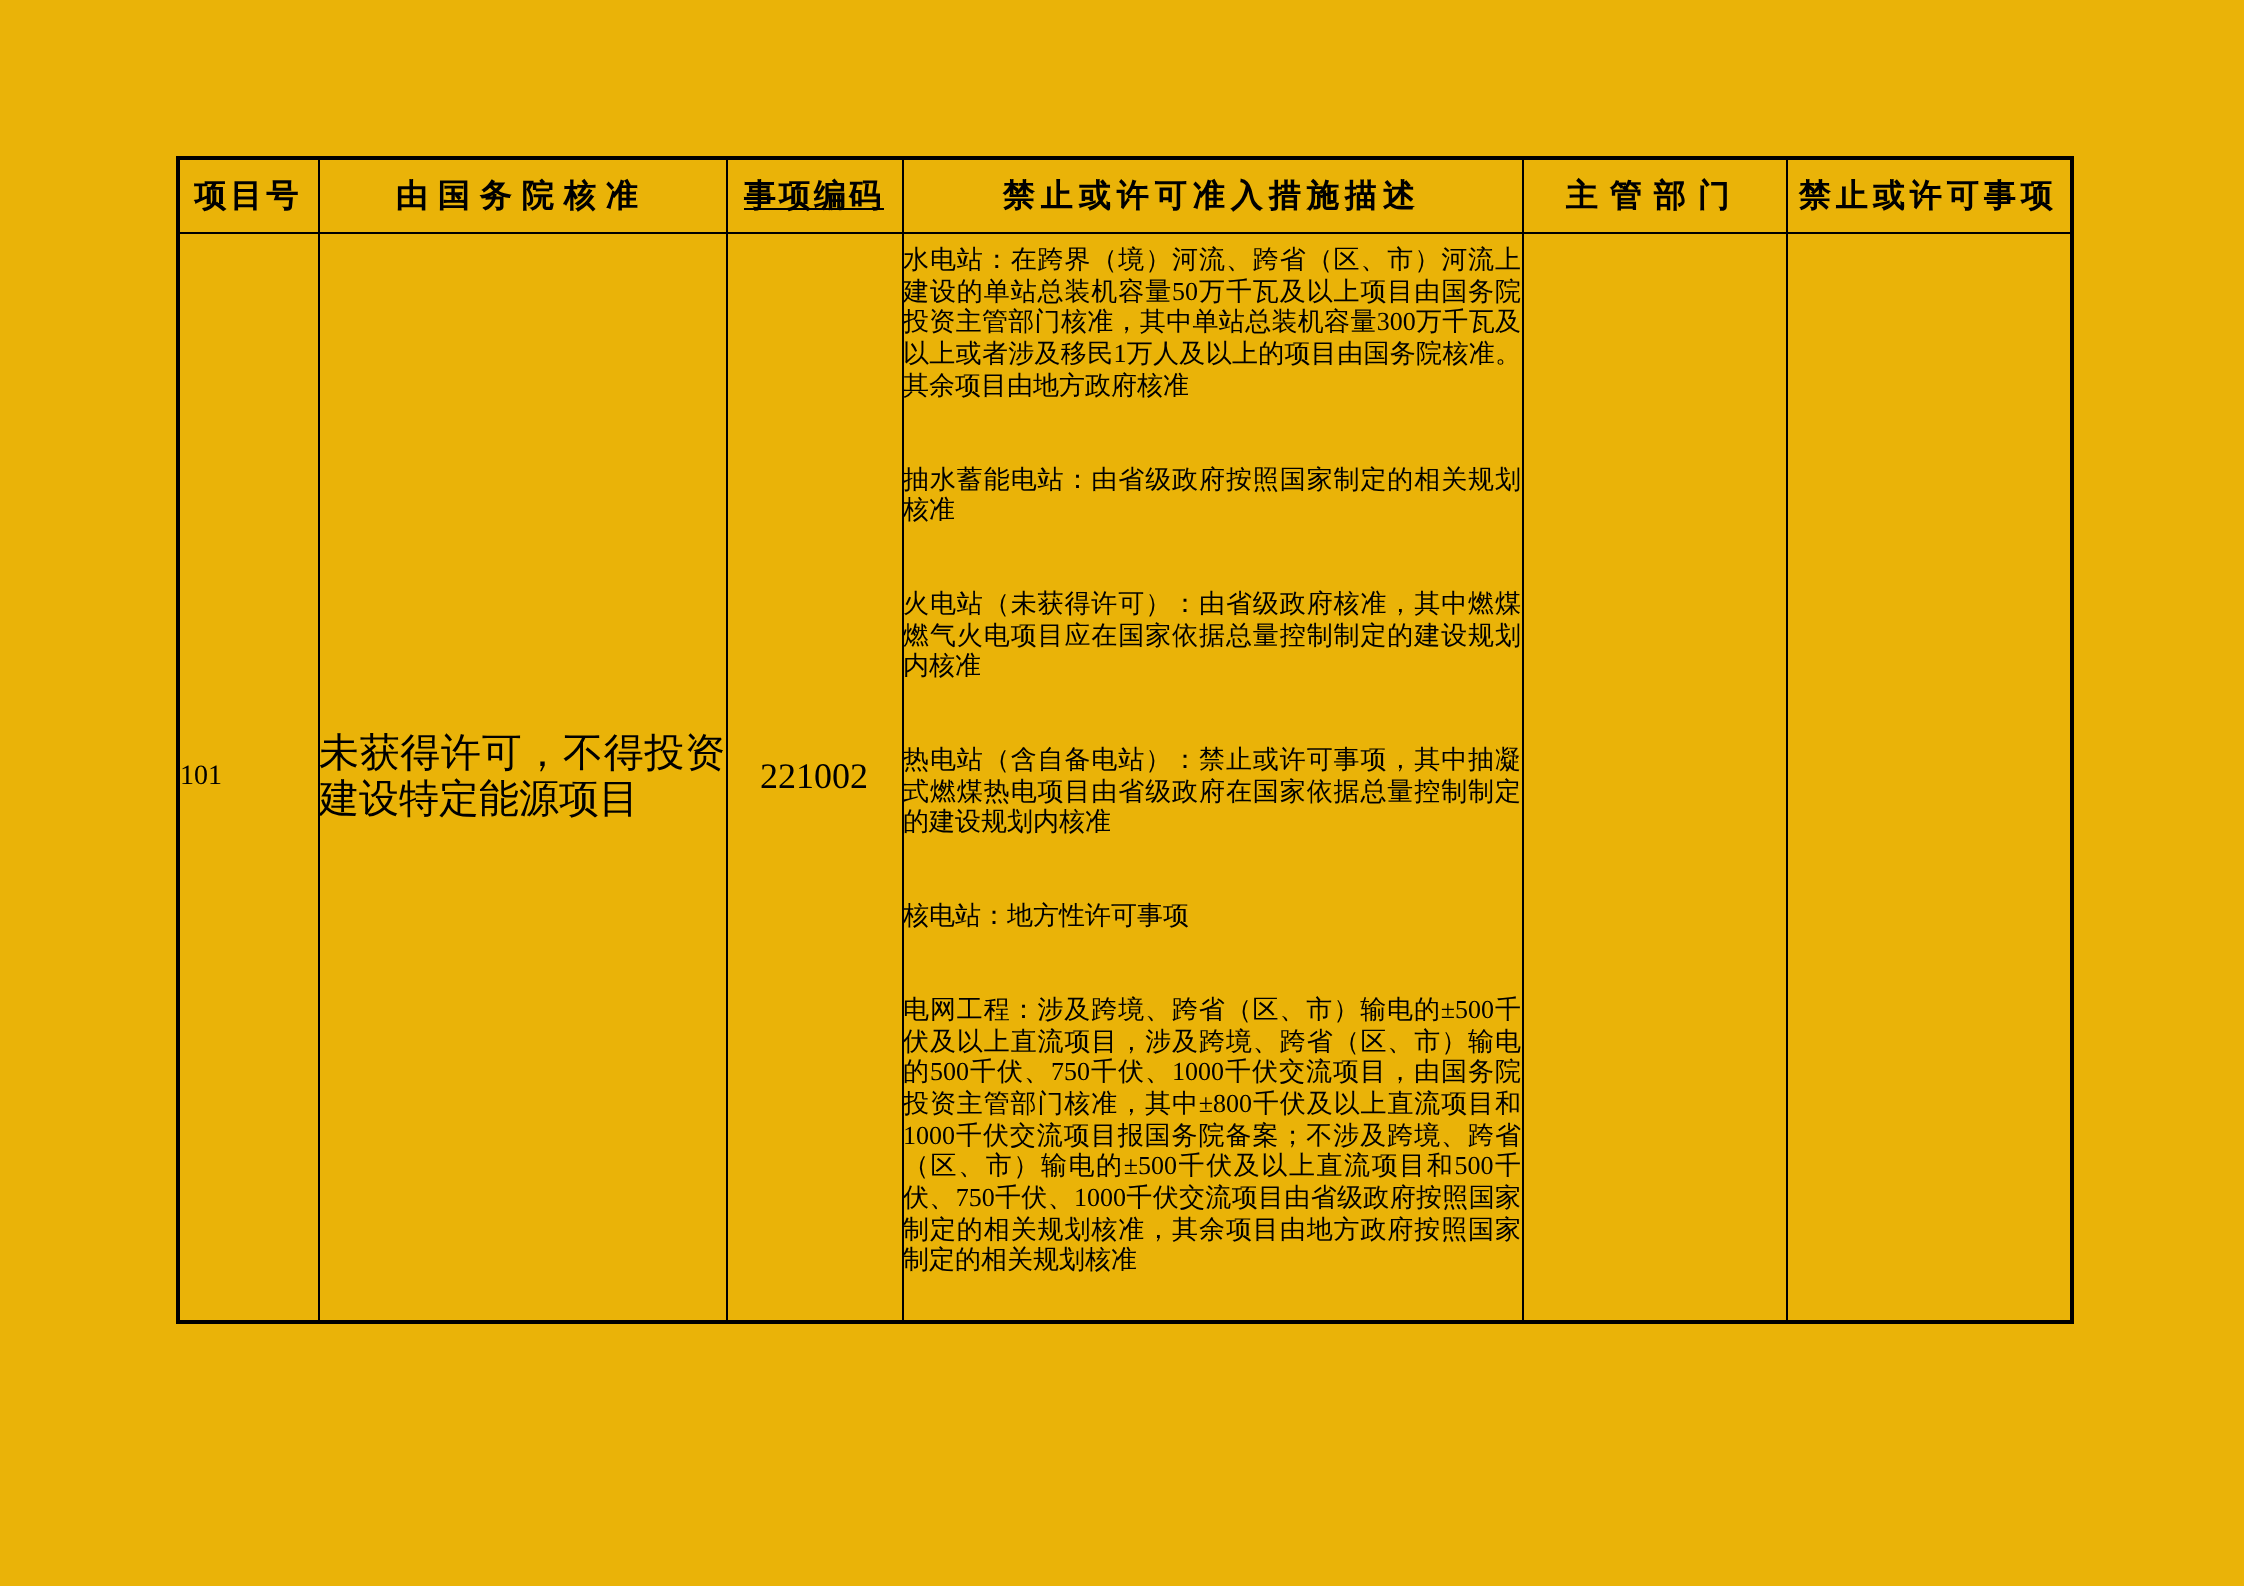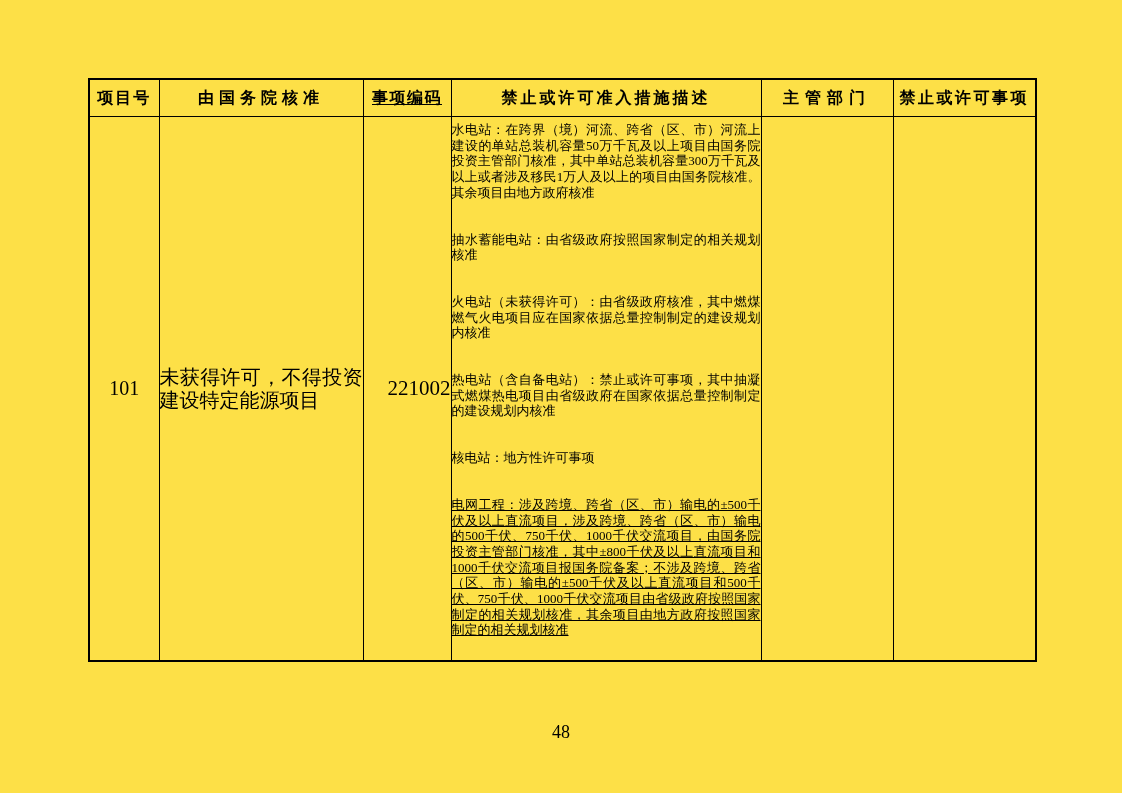--- a/index.html
+++ b/index.html
@@ -10,21 +10,21 @@
     width: 1122px;
     height: 793px;
     background: #ffffff;
     color: #000000;
     font-family: "Liberation Serif", "DejaVu Serif", serif;
   }
   .sheet {
     position: relative;
     width: 1122px;
     height: 793px;
-    background: #fde047;
+    background: #eab308;
     overflow: hidden;
   }
   table.grid {
     position: absolute;
     left: 88px;
     top: 78px;
     width: 947px;
     border-collapse: collapse;
     table-layout: fixed;
     border: 2px solid #000000;
@@ -49,51 +49,50 @@
   th.h-c3 { letter-spacing: 1.5px; text-decoration: underline; }
   th.h-c4 { letter-spacing: 3px; }
   th.h-c5 { letter-spacing: 6px; }
   th.h-c6 { letter-spacing: 2.5px; }
   
   tr.data-row td {
     height: 543px;
     vertical-align: middle;
   }
   td.cell-no {
-    text-align: center;
-    font-size: 20px;
+    text-align: left;
+    font-size: 14px;
   }
   td.cell-item {
     font-size: 20px;
     line-height: 23px;
     padding: 0 7px 0 8px;
     text-align: justify;
   }
   td.cell-code {
-    font-size: 21px;
+    font-size: 18px;
     padding-left: 2px;
-    text-align: right;
+    text-align: center;
   }
   td.cell-measures {
     vertical-align: top;
     padding: 8px 4px 0 5px;
     font-size: 13px;
     line-height: 15.7px;
     text-align: justify;
   }
   .measures-inner {
     height: 533px;
     overflow: hidden;
   }
   .measures-inner p {
     margin: 0 0 31px 0;
   }
   .measures-inner p:last-child {
     margin-bottom: 16px;
-    text-decoration: underline;
   }
   .page-number {
     position: absolute;
     top: 722px;
     left: 0;
     width: 100%;
     text-align: center;
     font-size: 18px;
   }
 </style>
@@ -135,15 +134,14 @@
             <p>核电站：地方性许可事项</p>
             <p>电网工程：涉及跨境、跨省（区、市）输电的±500千伏及以上直流项目，涉及跨境、跨省（区、市）输电的500千伏、750千伏、1000千伏交流项目，由国务院投资主管部门核准，其中±800千伏及以上直流项目和1000千伏交流项目报国务院备案；不涉及跨境、跨省（区、市）输电的±500千伏及以上直流项目和500千伏、750千伏、1000千伏交流项目由省级政府按照国家制定的相关规划核准，其余项目由地方政府按照国家制定的相关规划核准</p>
           </div>
         </td>
         <td class="cell-dept"></td>
         <td class="cell-local"></td>
       </tr>
     </tbody>
   </table>
 
-  <div class="page-number">48</div>
 
 </div>
 
 </body></html>

